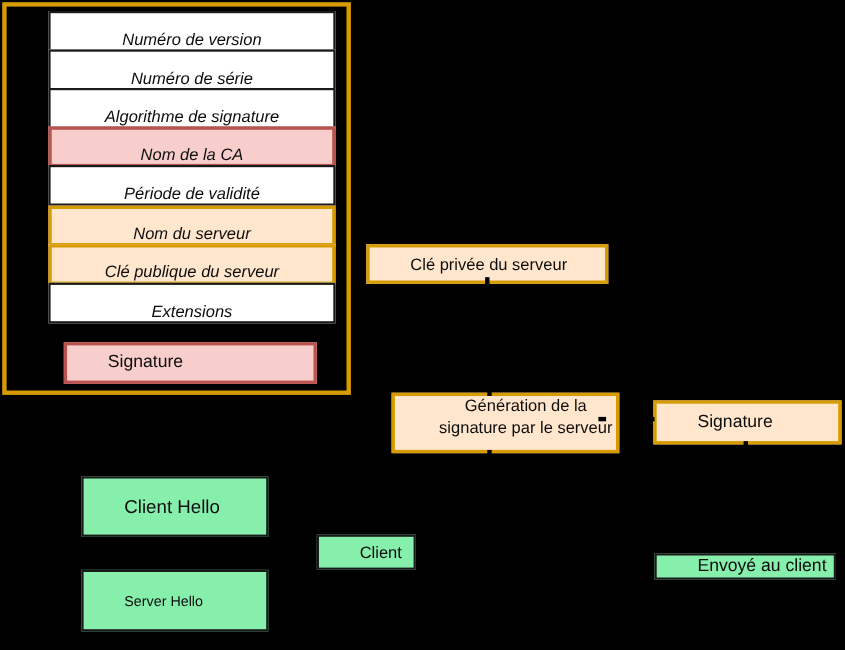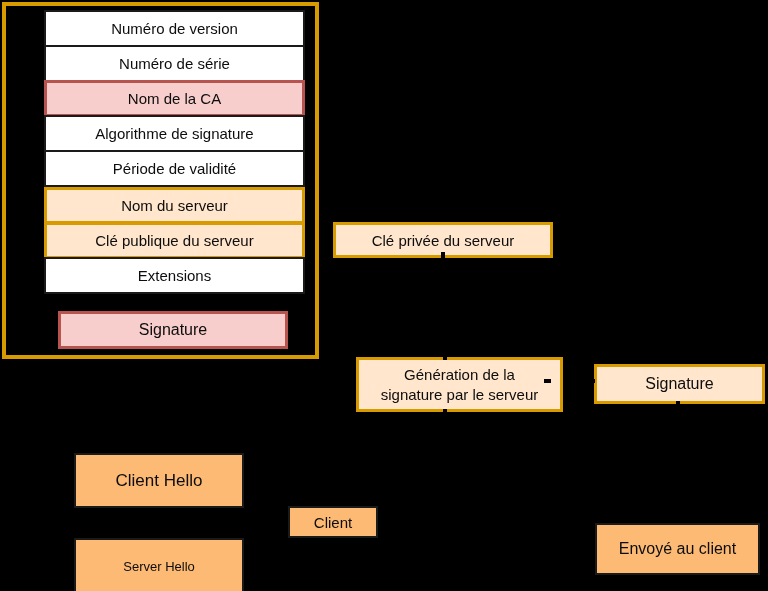--- a/index.html
+++ b/index.html
@@ -9,26 +9,26 @@
     position: relative;
     overflow: hidden;
     font-family: "Liberation Sans", sans-serif;
     color: #0d0d0d;
   }
   .node {
     position: absolute;
     box-sizing: border-box;
     display: flex;
     align-items: center;
-    justify-content: center;
     text-align: center;
     font-size: 16px;
     color: #0d0d0d;
+    padding-left: 37px;
   }
-  .white-node  { background: #fdba74; border: 2px solid #1a1a1a; margin-top: 20px; }
+  .white-node  { background: #86efac; border: 2px solid #1a1a1a; }
   .orange-node { background: #ffe6cc; border: 3px solid #d79b00; }
   .red-node    { background: #f8cecc; border: 3px solid #b85450; }
 
   
   .cert-frame {
     position: absolute;
     left: 2px; top: 2px;
     width: 317px; height: 357px;
     border: 4px solid #d79b00;
     box-sizing: border-box;
@@ -37,24 +37,25 @@
     position: absolute;
     left: 38px; top: 4px;
     width: 261px;
   }
   .cert-row {
     box-sizing: border-box;
     width: 100%;
     height: 37px;
     margin-top: -2px;
     display: flex;
-    align-items: center;
+    align-items: flex-end;
     justify-content: center;
     text-align: center;
     font-size: 15px;
+    font-style: italic;
   }
   .cert-row:first-child { margin-top: 0; }
   .cert-row.row-white  { background: #ffffff; border: 2px solid #1a1a1a; }
   .cert-row.row-red    { background: #f8cecc; border: 3px solid #b85450; }
   .cert-row.row-orange { background: #ffe6cc; border: 3px solid #d79b00; }
   .cert-row.gap-above  { margin-top: 0px; }
 
   .cert-signature {
     position: absolute;
     left: 52px; top: 305px;   
@@ -62,21 +63,21 @@
     font-size: 16px;
   }
 
   
   .cle-privee    { left: 333px; top: 222px; width: 220px; height: 36px; font-size: 15px; }
   .generation    { left: 340px; top: 357px; width: 207px; height: 55px; font-size: 15px; line-height: 20px; flex-direction: column; margin-left: 16px; }
   .signature-out { left: 594px; top: 364px; width: 171px; height: 40px; font-size: 16px; }
   .client-hello  { left: 74px;  top: 433px; width: 170px; height: 55px; font-size: 17px; }
   .hachage       { left: 288px; top: 486px; width: 90px;  height: 32px; font-size: 15px; }
   .server-hello  { left: 74px;  top: 518px; width: 170px; height: 56px; font-size: 13px; }
-  .envoye        { left: 595px; top: 503px; width: 165px; height: 52px; font-size: 16px; }
+  .envoye        { left: 595px; top: 503px; width: 165px; height: 24px; font-size: 16px; }
 
   
   .tick { position: absolute; background: #000000; }
   .tick-1 { left: 441px; top: 252px; width: 4px; height: 9px; }
   .tick-2 { left: 443px; top: 353px; width: 4px; height: 7px; }
   .tick-3 { left: 544px; top: 379px; width: 7px; height: 4px; }
   .tick-4 { left: 443px; top: 409px; width: 4px; height: 7px; }
   .tick-5 { left: 588px; top: 379px; width: 7px; height: 4px; }
   .tick-6 { left: 676px; top: 401px; width: 4px; height: 7px; }
 </style>
@@ -84,25 +85,25 @@
 <body>
 
 <div class="cert-frame">
   <div class="cert-rows">
     <div class="cert-row row-white">
       <span>Numéro de version</span>
     </div>
     <div class="cert-row row-white">
       <span>Numéro de série</span>
     </div>
+    <div class="cert-row row-white">
+      <span>Algorithme de signature</span>
+    </div>
     <div class="cert-row row-red">
       <span>Nom de la CA</span>
-    </div>
-    <div class="cert-row row-white">
-      <span>Algorithme de signature</span>
     </div>
     <div class="cert-row row-white">
       <span>Période de validité</span>
     </div>
     <div class="cert-row row-orange gap-above">
       <span>Nom du serveur</span>
     </div>
     <div class="cert-row row-orange">
       <span>Clé publique du serveur</span>
     </div>

